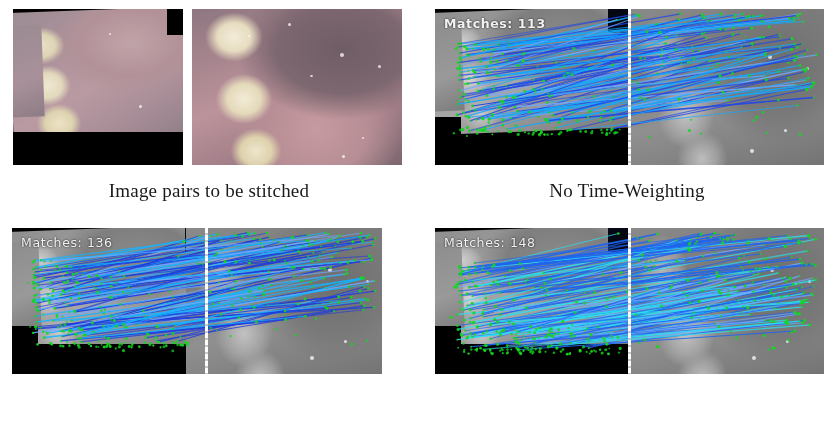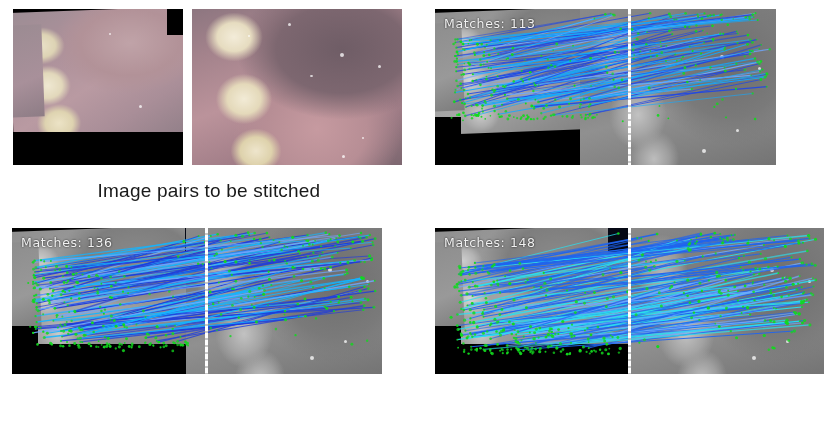--- a/index.html
+++ b/index.html
@@ -15,21 +15,21 @@
     display:grid;
     grid-template-columns:418px 418px;
     grid-template-rows:218px 219px;
   }
   .cell{position:relative;}
 
   
   .caption{
     position:absolute;left:0;right:0;
     text-align:center;
-    font-family:Liberation Sans, sans-serif;
+    font-family:Liberation Serif, serif;
     font-size:19px;
     color:#1a1a1a;
     letter-spacing:.2px;
     white-space:nowrap;
   }
 
   
   .panel{position:absolute;overflow:hidden;background:#000;}
 
   
@@ -142,21 +142,21 @@
       <div class="speck" style="left:118px;top:66px;width:3px;height:2px;"></div>
       <div class="speck" style="left:150px;top:146px;width:3px;height:3px;"></div>
       <div class="speck" style="left:170px;top:128px;width:2px;height:2px;"></div>
       <div class="speck" style="left:56px;top:26px;width:2px;height:2px;"></div>
     </div>
 
     <div class="caption" style="top:180px;">Image pairs to be stitched</div>
   </div>
 
   <div class="cell">
-    <div class="mpanel" style="left:17px;top:9px;width:341px;height:156px;">
+    <div class="mpanel" style="left:17px;top:9px;width:389px;height:156px;font-weight:bold;">
 
       <div class="half-l">
         <div class="warp-l"></div>
         <div class="warp-l2"></div>
         <div class="warp-notch-tr"></div>
         <div class="warp-notch-b"></div>
         <div class="warp-notch-b2"></div>
       </div>
 
       <div class="half-r">
@@ -622,20 +622,21 @@
           <circle cx="176.2" cy="121.6" r="1.22" fill="#12d81e" fill-opacity="0.81"></circle>
           <circle cx="105.1" cy="121.1" r="1.09" fill="#12d81e" fill-opacity="0.95"></circle>
           <circle cx="49.3" cy="121.7" r="1.18" fill="#12d81e" fill-opacity="0.93"></circle>
         </svg>
 
       <div class="divider"></div>
 
       <div class="badge">Matches: 113</div>
     </div>
 
+    <div class="caption" style="top:180px;">No Time-Weighting</div>
   </div>
 
   <div class="cell">
     <div class="mpanel" style="left:12px;top:10px;width:370px;height:146px;">
 
       <div class="half-l">
         <div class="warp-l"></div>
         <div class="warp-l2"></div>
         <div class="warp-notch-tr"></div>
         <div class="warp-notch-b"></div>

